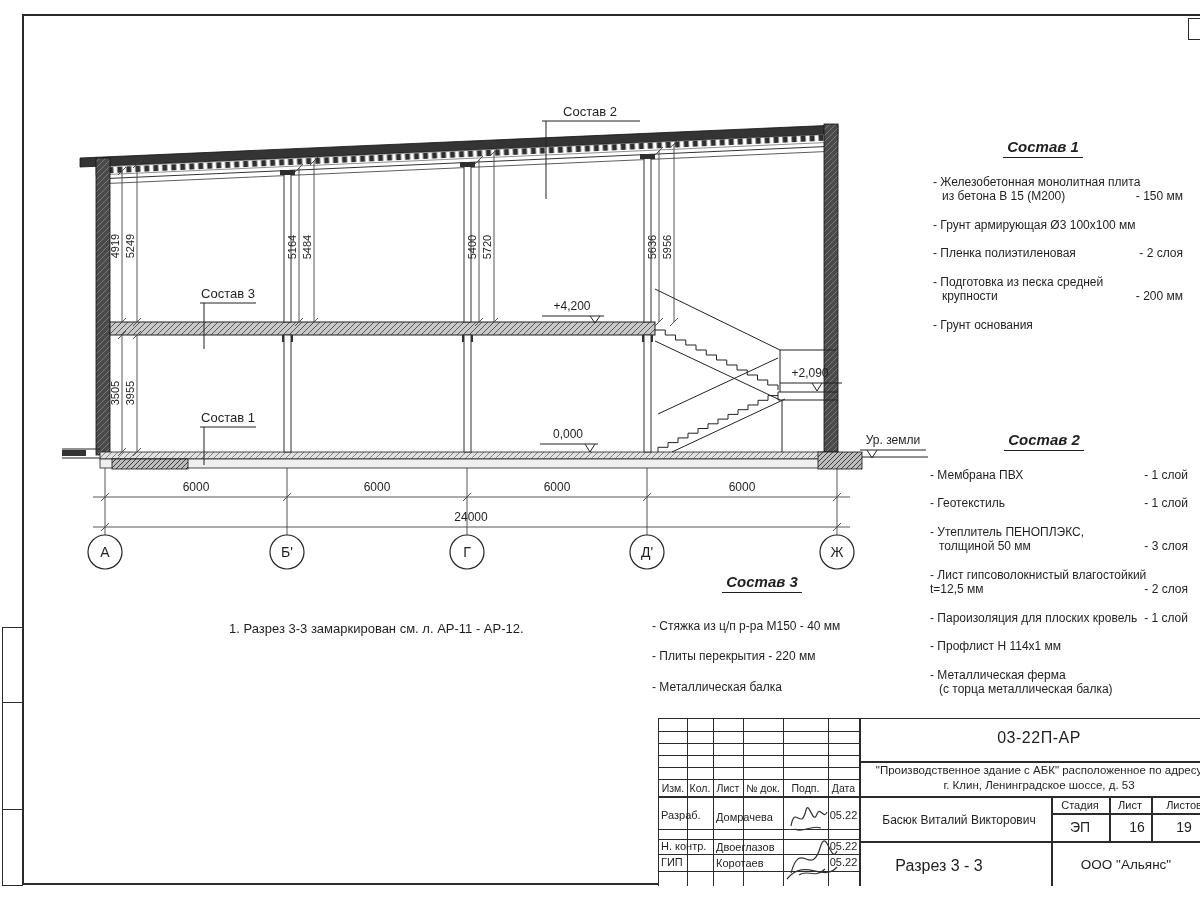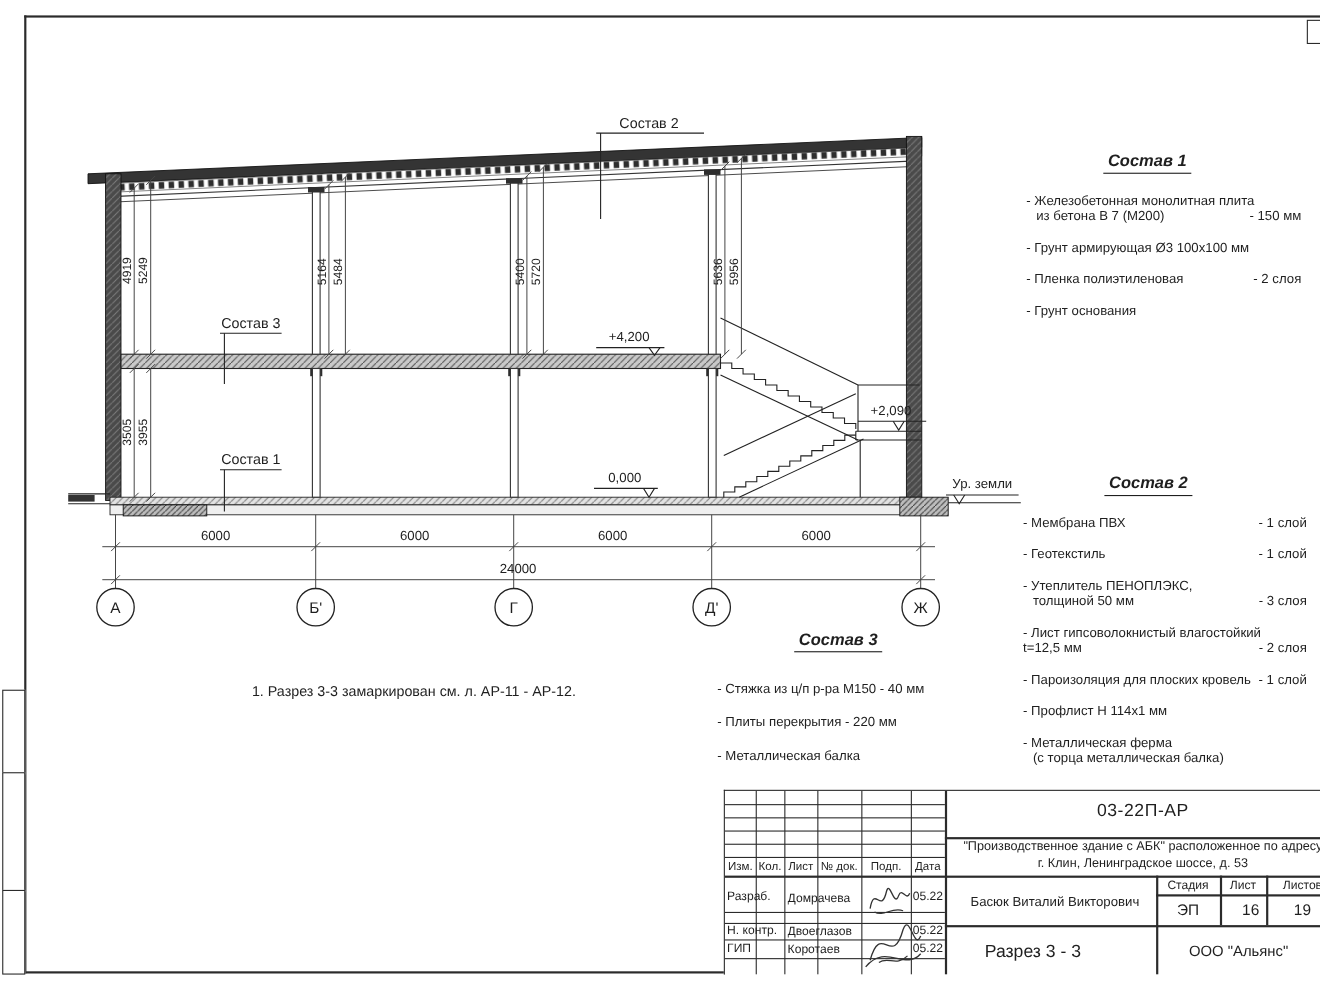--- a/index.html
+++ b/index.html
@@ -227,33 +227,42 @@
   </svg>
 
   <div class="sostav" style="left:933px;top:140px;width:250px;">
     <h3><span>Состав 1</span></h3>
     <div class="items">
       <div class="item">
         <div class="row">
             <span>- Железобетонная  монолитная плита</span>
           </div>
         <div class="row ind">
-            <span>из бетона В 7 (М200)</span>
+            <span>из бетона В 15 (М200)</span>
             <span>- 150 мм</span>
           </div>
       </div>
       <div class="item">
         <div class="row">
             <span>- Грунт армирующая Ø3 100х100 мм</span>
           </div>
       </div>
       <div class="item">
         <div class="row">
             <span>- Пленка полиэтиленовая</span>
             <span>- 2 слоя</span>
+          </div>
+      </div>
+      <div class="item">
+        <div class="row">
+            <span>- Подготовка из песка средней</span>
+          </div>
+        <div class="row ind">
+            <span>крупности</span>
+            <span>- 200 мм</span>
           </div>
       </div>
       <div class="item">
         <div class="row">
             <span>- Грунт основания</span>
           </div>
       </div>
     </div>
   </div>
 

